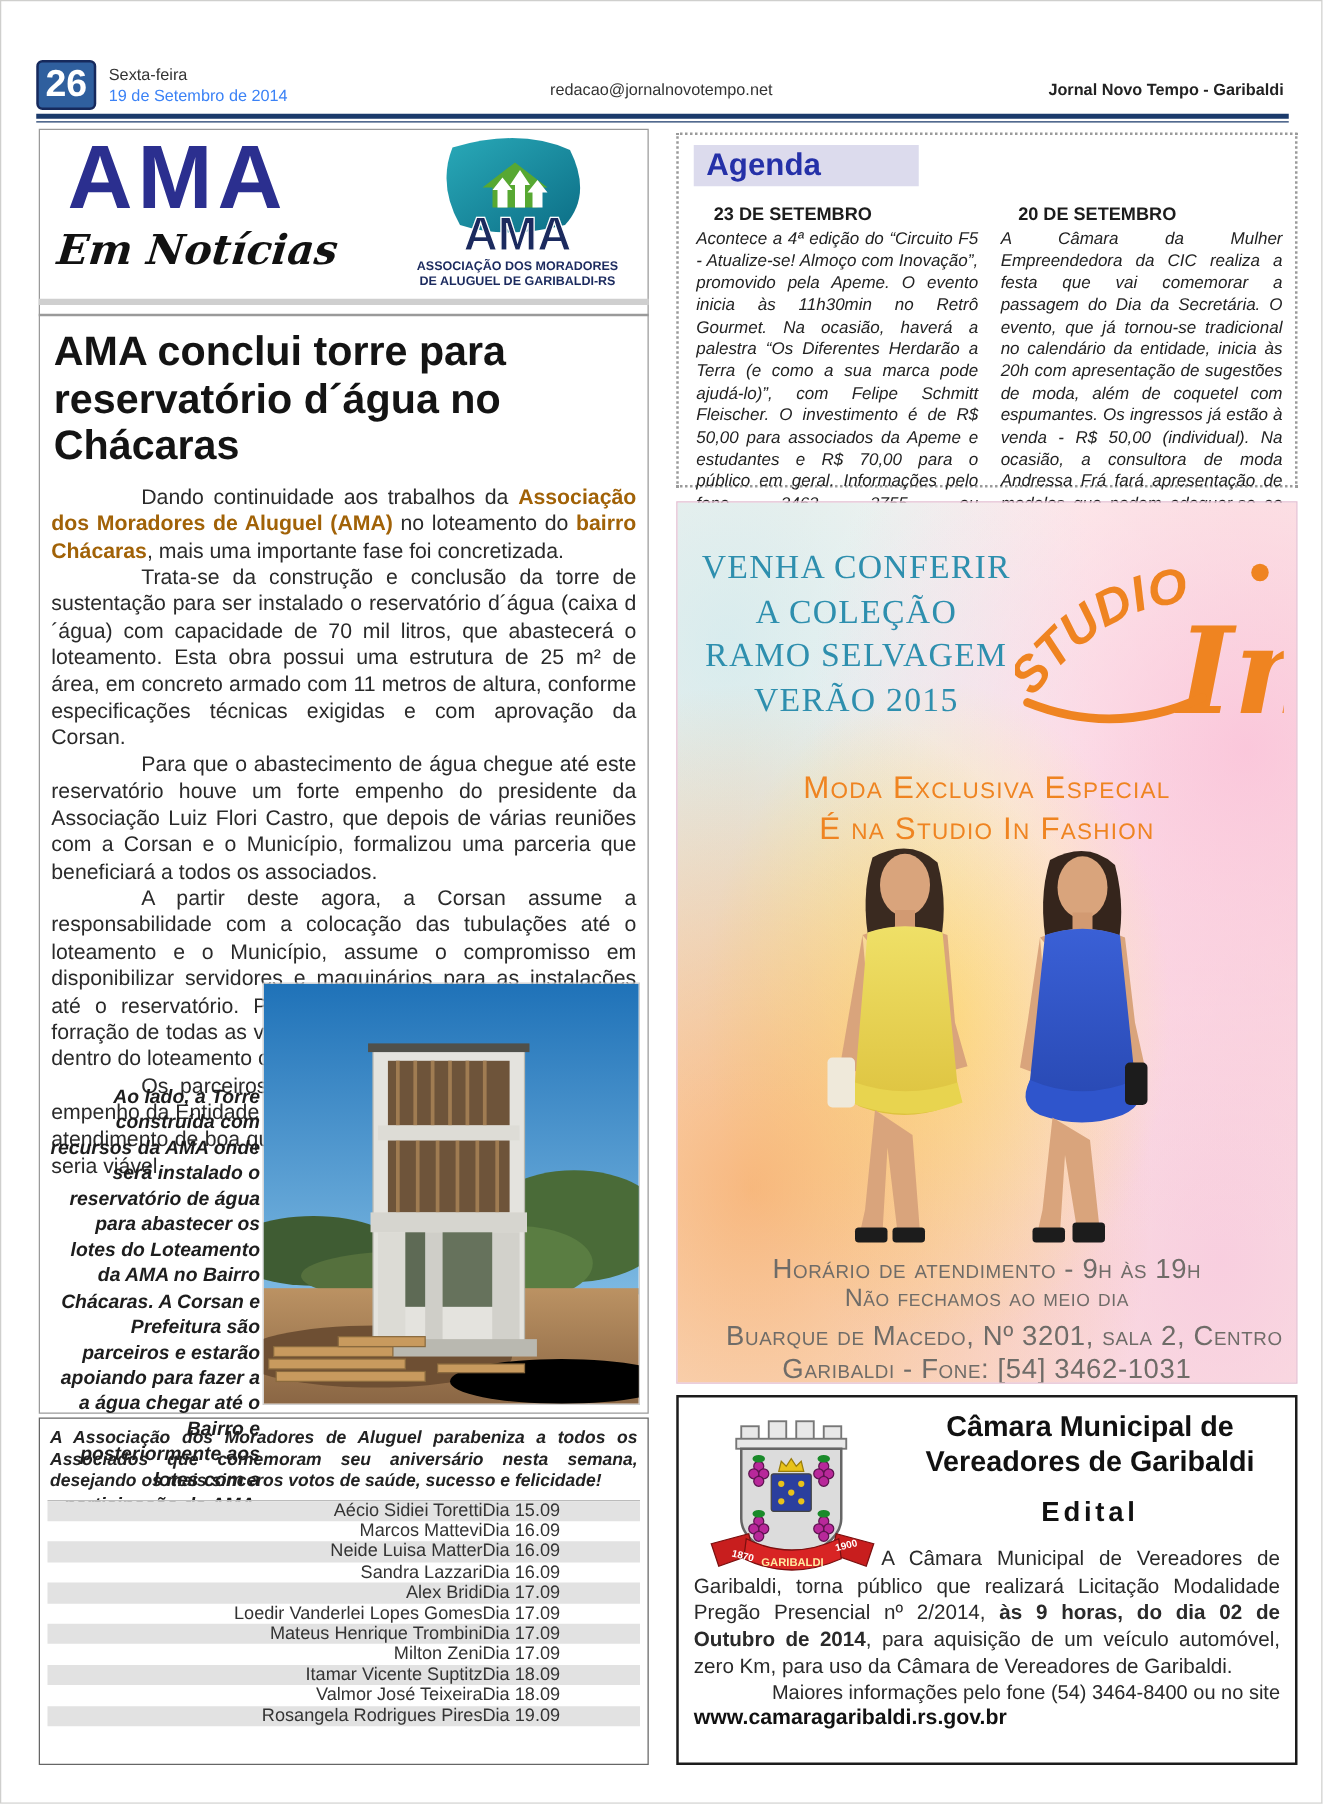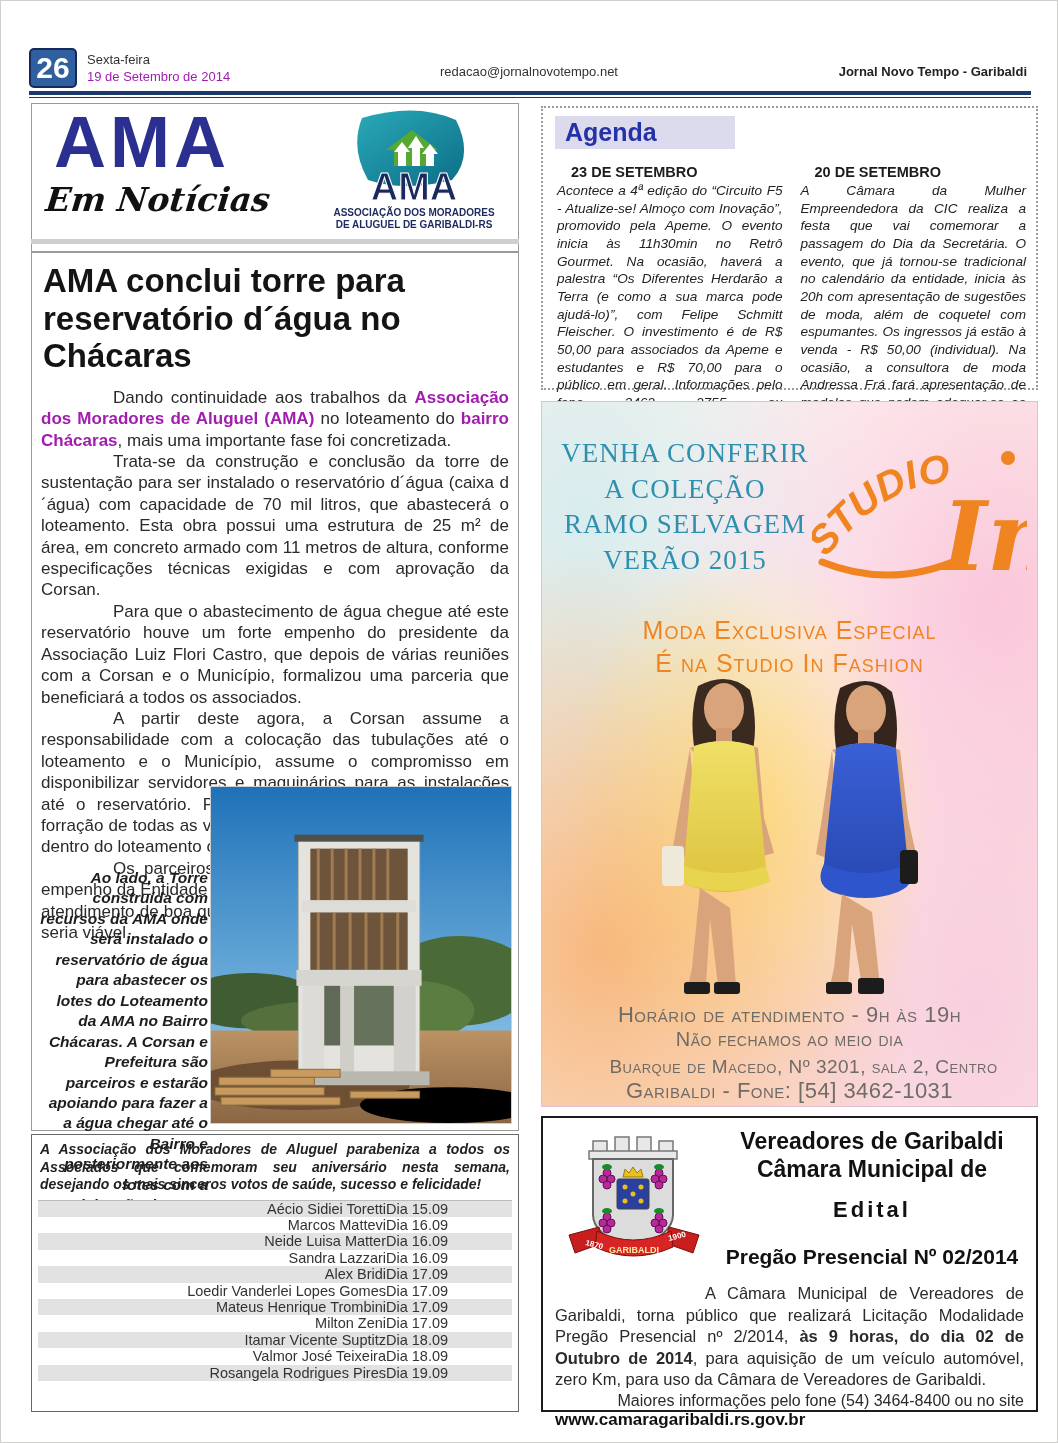--- a/index.html
+++ b/index.html
@@ -9,38 +9,38 @@
     background:#ffffff; border:1px solid #cfcfcd; overflow:hidden;
     font-family:"Liberation Sans", sans-serif; color:#222;
   }
   
   .pagenum {
     position:absolute; left:28px; top:47px; width:48px; height:40px;
     background:#2f5f9e; border:2px solid #16295c; border-radius:5px;
     color:#fff; font-size:30px; font-weight:bold; text-align:center; line-height:36px;
   }
   .hdr-weekday { position:absolute; left:86px; top:51px; font-size:13px; color:#333; }
-  .hdr-date    { position:absolute; left:86px; top:68px; font-size:13px; color:#a21caf; }
+  .hdr-date    { position:absolute; left:86px; top:68px; font-size:13px; color:#3b82f6; }
   .hdr-email   { position:absolute; left:0; right:0; top:63px; text-align:center; font-size:13px; color:#333; }
   .hdr-mast    { position:absolute; right:30px; top:63px; font-size:13px; color:#222; font-weight:bold; }
   .hdr-rule-a  { position:absolute; left:28px; right:26px; top:90px; height:4px; background:#1b3a6b; }
   .hdr-rule-b  { position:absolute; left:28px; right:26px; top:96px; height:1px; background:#1b3a6b; }
 
   
   .logo-box { position:absolute; left:30px; top:102px; width:488px; height:150px; border:1px solid #9a9a9a; background:#fff; }
   .ama-big  { position:absolute; left:22px; top:2px; font-size:72px; font-weight:800; letter-spacing:4px; color:#2b2f8f; line-height:1; }
   .ama-sub  { position:absolute; left:14px; top:76px; font-family:"DejaVu Serif", serif; font-style:italic; font-weight:bold; font-size:33px; color:#111; transform:skewX(-6deg); }
   .assoc    { position:absolute; right:14px; top:4px; width:180px; height:126px; }
   .logo-rule{ position:absolute; left:30px; top:238px; width:488px; height:5px; background:#cfcfcf; }
 
   
   .article-box { position:absolute; left:30px; top:250px; width:488px; height:880px; border:1px solid #9a9a9a; padding:8px 9px; }
   .headline { font-size:33px; font-weight:bold; color:#141414; line-height:1.14; margin:2px 0 12px 2px; }
   .body-copy p { font-size:17px; line-height:1.26; text-align:justify; text-indent:72px; color:#2a2a2a; }
-  .body-copy b { color:#a21caf; }
+  .body-copy b { color:#a16207; }
   .photo-caption {
     position:absolute; left:8px; top:616px; width:168px;
     font-size:15.5px; font-weight:bold; font-style:italic; line-height:1.32;
     text-align:right; color:#1d1d1d;
   }
   .tower-photo { position:absolute; left:178px; top:534px; width:302px; height:338px; border:1px solid #cfcfcf; }
 
   
   .bday-box { position:absolute; left:30px; top:1133px; width:488px; height:278px; border:1px solid #666; }
   .bday-bar { height:25px; background:#232a7a; color:#fff; display:flex; justify-content:space-between; align-items:center; padding:0 8px; }
@@ -88,21 +88,21 @@
   .studio-hours {
     position:absolute; left:0; right:0; top:600px; text-align:center;
     color:#6f6c68; font-variant:small-caps; letter-spacing:.5px;
   }
   .studio-hours .l1 { font-size:22px; }
   .studio-hours .l2 { font-size:20px; }
   .studio-addr {
     position:absolute; left:0; right:0; top:654px; text-align:center;
     color:#6f6c68; font-variant:small-caps; letter-spacing:.5px;
   }
-  .studio-addr .l1 { font-size:19px;padding-left:28px; }
+  .studio-addr .l1 { font-size:22px;padding-left:28px; }
   .studio-addr .l2 { font-size:22px; }
 
   
   .edital-box { position:absolute; left:540px; top:1115px; width:497px; height:296px; border:2px solid #1c1c1c; background:#fff; padding:10px 12px; }
   .crest { position:absolute; left:16px; top:12px; width:150px; height:142px; }
   .edital-titles { margin-left:165px; text-align:center; }
   .edital-t1 { font-size:23px; font-weight:bold; line-height:1.2; color:#111; }
   .edital-t2 { font-size:22px; font-weight:bold; letter-spacing:3px; margin-top:14px; color:#111; }
   .edital-t3 { font-size:21px; font-weight:bold; margin-top:22px; color:#111; }
   .edital-body { margin-top:14px; font-size:16.5px; line-height:1.3; text-align:justify; text-indent:150px; color:#2a2a2a; }
@@ -394,24 +394,23 @@
         </g>
       <path d="M10,104 L40,96 L44,112 L16,122 Z" fill="#c81e1e" stroke="#7a0f0f"></path>
       <path d="M140,104 L110,96 L106,112 L134,122 Z" fill="#c81e1e" stroke="#7a0f0f"></path>
       <path d="M38,100 Q74,118 112,100 L114,116 Q74,134 36,116 Z" fill="#d82424" stroke="#7a0f0f"></path>
       <text x="26" y="114" font-family="Liberation Sans, sans-serif" font-size="8" font-weight="bold" fill="#ffffff" transform="rotate(14 26 114)">1870</text>
       <text x="75" y="122" text-anchor="middle" font-family="Liberation Sans, sans-serif" font-size="9" font-weight="bold" fill="#ffe9a0">GARIBALDI</text>
       <text x="110" y="110" font-family="Liberation Sans, sans-serif" font-size="8" font-weight="bold" fill="#ffffff" transform="rotate(-14 110 110)">1900</text>
     </svg>
     <div class="edital-titles">
       <div class="edital-t1">
+        <div>Câmara Municipal de</div>
         <div>Vereadores de Garibaldi</div>
-        <div>Câmara Municipal de</div>
       </div>
       <div class="edital-t2">Edital</div>
-      <div class="edital-t3">Pregão Presencial Nº 02/2014</div>
     </div>
     <div class="edital-body"><span>A Câmara Municipal de Vereadores de Garibaldi, torna público que realizará Licitação Modalidade Pregão Presencial nº 2/2014, </span><b>às 9 horas, do dia 02 de Outubro de 2014</b><span>, para aquisição de um veículo automóvel, zero Km, para uso da Câmara de Vereadores de Garibaldi.</span></div>
     <div class="edital-info">Maiores informações pelo fone (54) 3464-8400 ou no site</div>
     <div class="edital-site">www.camaragaribaldi.rs.gov.br</div>
   </div>
 
 </div>
 
 </body></html>

